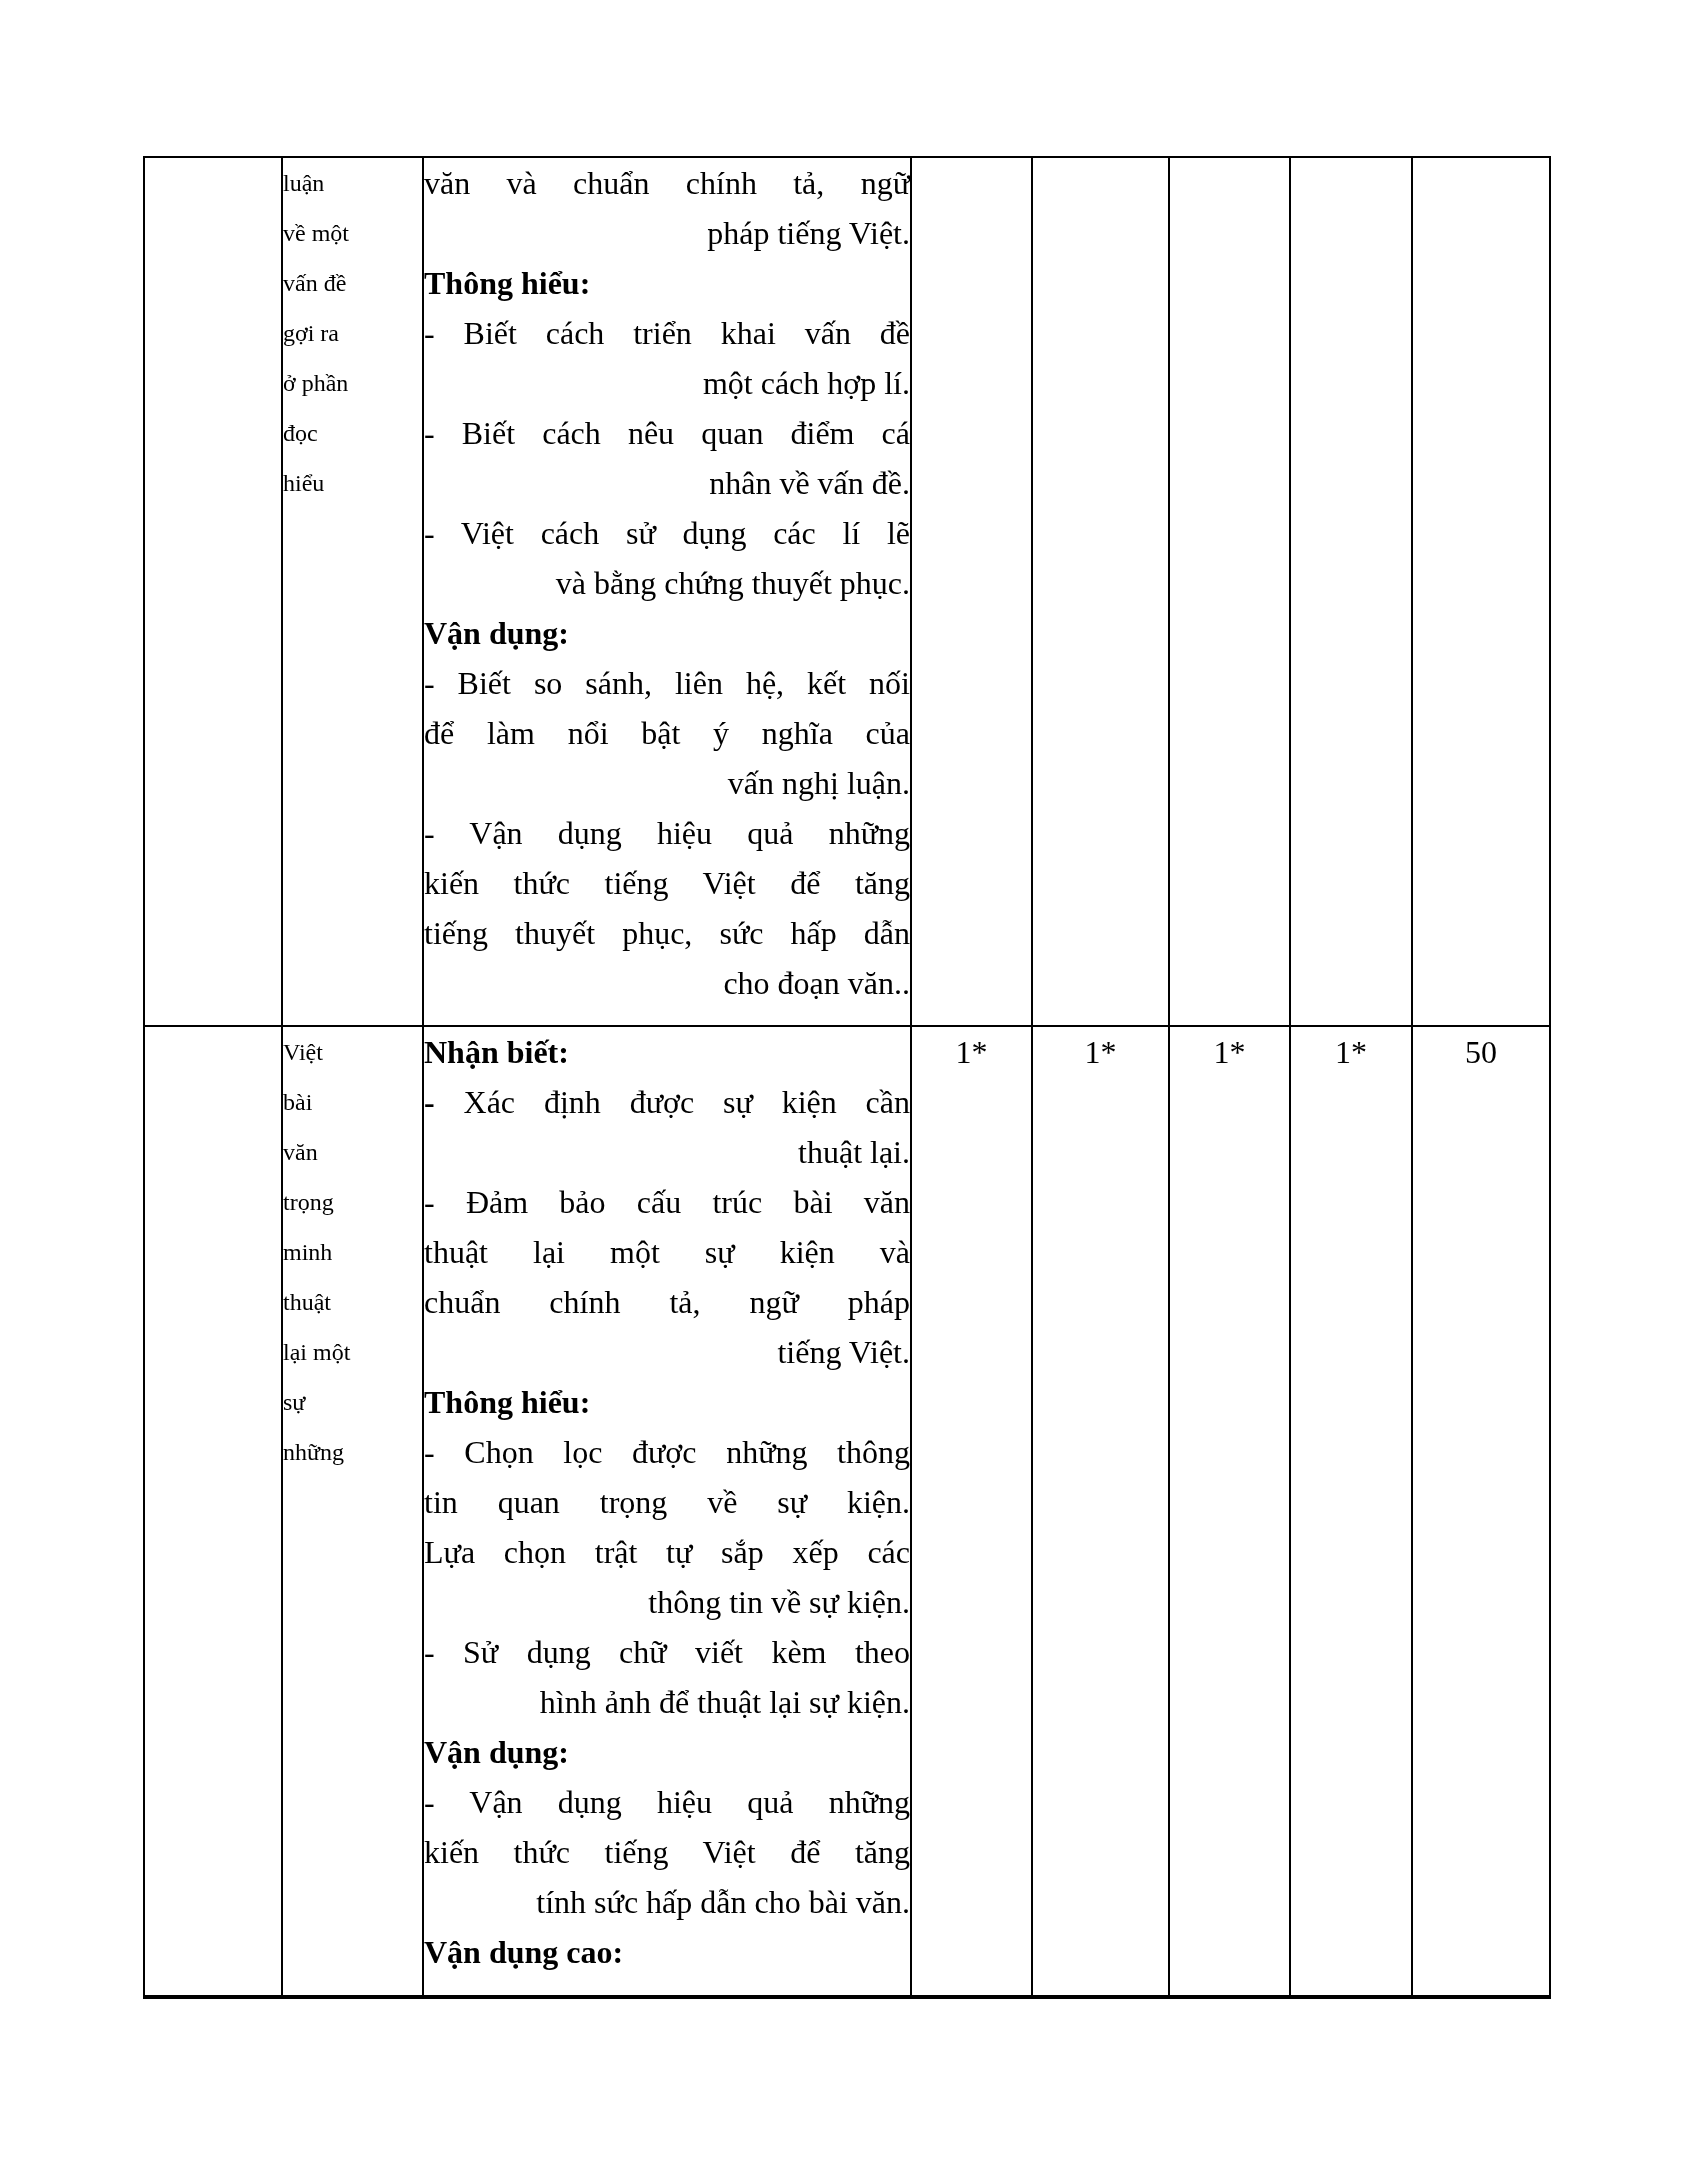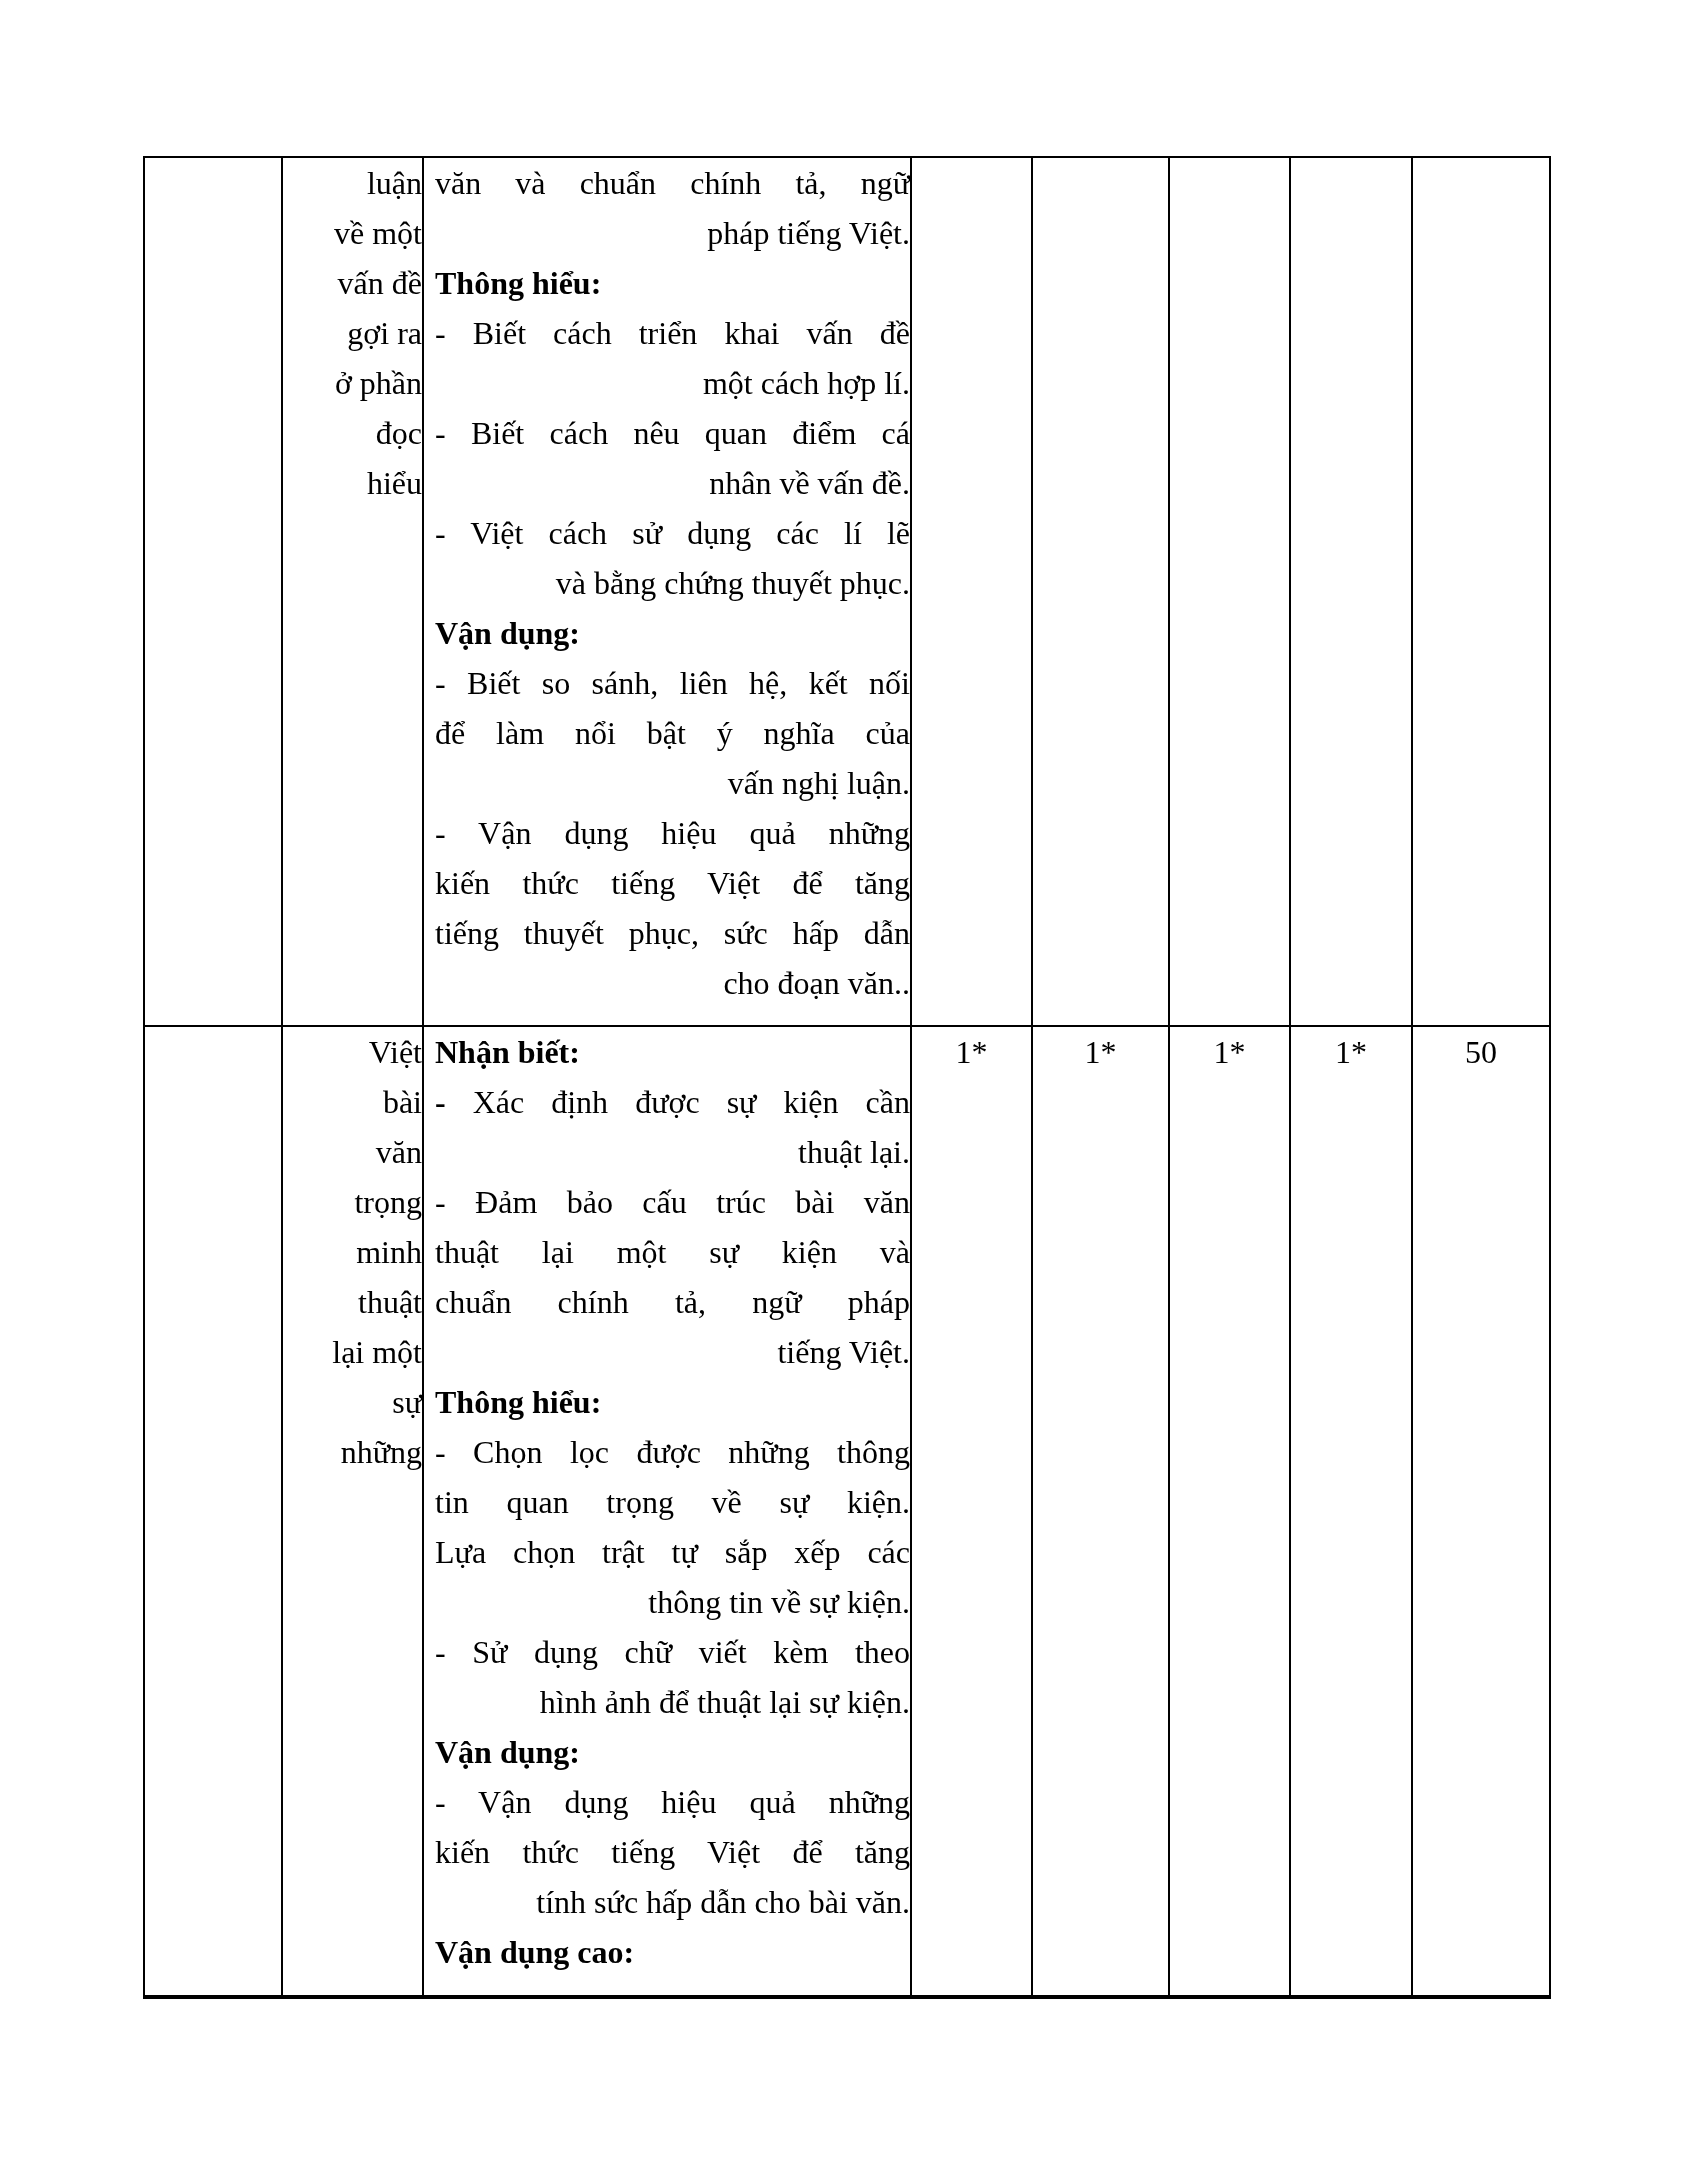--- a/index.html
+++ b/index.html
@@ -28,34 +28,33 @@
     border: 2.4px solid #000000;
     vertical-align: top;
     padding: 0;
     overflow: hidden;
   }
   tr.r0 { height: 869px; }
   tr.r1 { height: 971px; }
   tr.last-row td { border-bottom-width: 4.8px; }
 
   td.col-topic {
-    text-align: right;
+    text-align: left;
     padding-top: 8px;
-    font-size: 32px;
+    font-size: 24px;
     line-height: 50px;
   }
   td.col-criteria {
     padding: 8px 10.3px 0 10.3px;
     font-size: 32px;
     line-height: 50px;
   }
   td.col-criteria .ln {
     height: 50px;
     overflow: hidden;
-    margin-left: 11px;
   }
   td.col-criteria .j {
     text-align: justify;
     text-align-last: justify;
   }
   td.col-criteria .l { text-align: right; }
   td.col-criteria .h { font-weight: bold; text-align: left; }
   td.col-num {
     text-align: center;
     padding-top: 8px;

